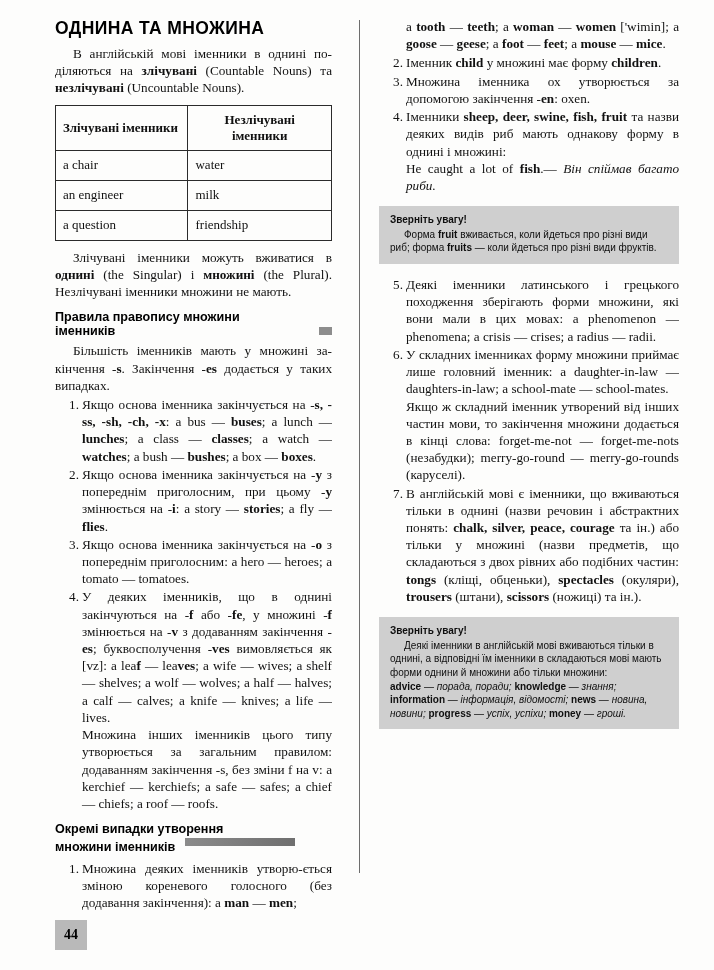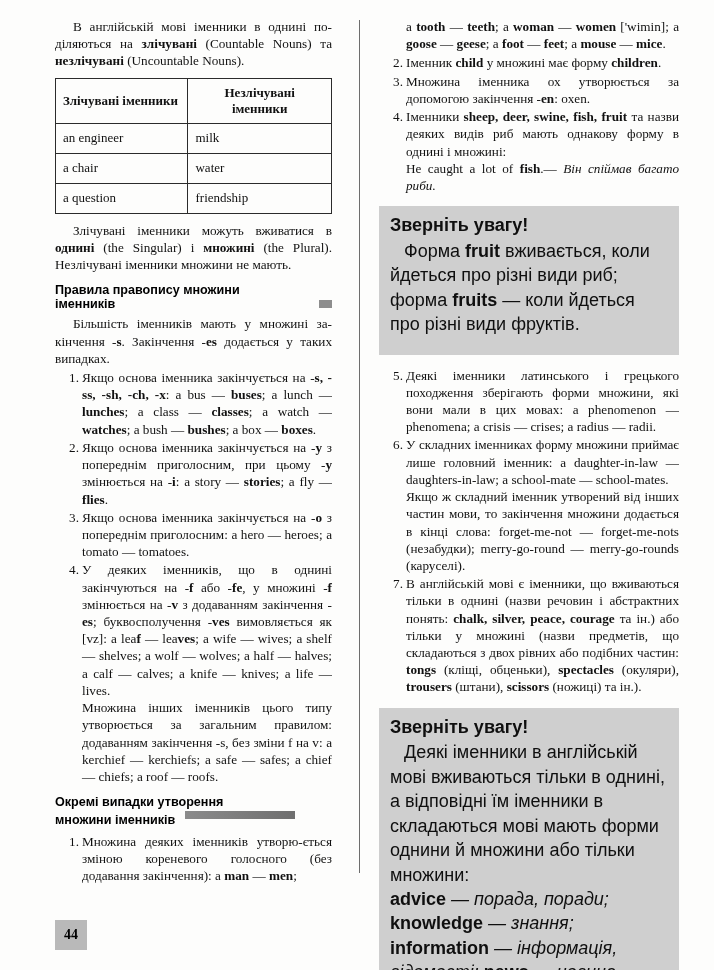--- a/index.html
+++ b/index.html
@@ -151,24 +151,24 @@
   ol.rules.from5 { counter-reset: rule 4; }
   ol.rules.from1b { counter-reset: rule 0; }
   li .sub {
     display: block;
     text-align: justify;
   }
 
   
   .callout {
     background: #cfcfcf;
-    padding: 7px 11px 18px 11px;
+    padding: 7px 11px 9px 11px;
     margin: 12px 0 12px 0;
     font-family: "Liberation Sans", sans-serif;
-    font-size: 18px;
+    font-size: 10px;
     line-height: 1.36;
     color: #0f0f0f;
     box-shadow: 0 0 0 0 transparent;
   }
   .callout .co-title {
     font-weight: bold;
     margin-bottom: 1px;
   }
   .callout .co-body {
     text-indent: 14px;
@@ -193,44 +193,45 @@
   }
 </style>
 </head>
 <body>
 
 <div class="page">
   <div class="cols">
 
     <div class="col col-left">
 
+      <h1 class="title">ОДНИНА ТА МНОЖИНА</h1>
 
       <p class="body">
         <span>В англійській мові іменники в однині по-діляються на </span><b>злічувані</b><span> (Countable Nouns) та </span><b>незлічувані</b><span> (Uncountable Nouns).</span>
       </p>
 
       <table class="nouns">
         <colgroup>
             <col class="c1">
             <col>
           </colgroup>
         <thead>
           <tr>
             <th>Злічувані іменники</th>
             <th class="center">Незлічувані іменники</th>
           </tr>
         </thead>
         <tbody>
           <tr>
+            <td>a chair</td>
+            <td>water</td>
+          </tr>
+          <tr>
             <td>an engineer</td>
             <td>milk</td>
-          </tr>
-          <tr>
-            <td>a chair</td>
-            <td>water</td>
           </tr>
           <tr>
             <td>a question</td>
             <td>friendship</td>
           </tr>
         </tbody>
       </table>
 
       <p class="body">
         <span>Злічувані іменники можуть вживатися в </span><b>однині</b><span> (the Singular) і </span><b>множині</b><span> (the Plural). Незлічувані іменники множини не мають.</span>

